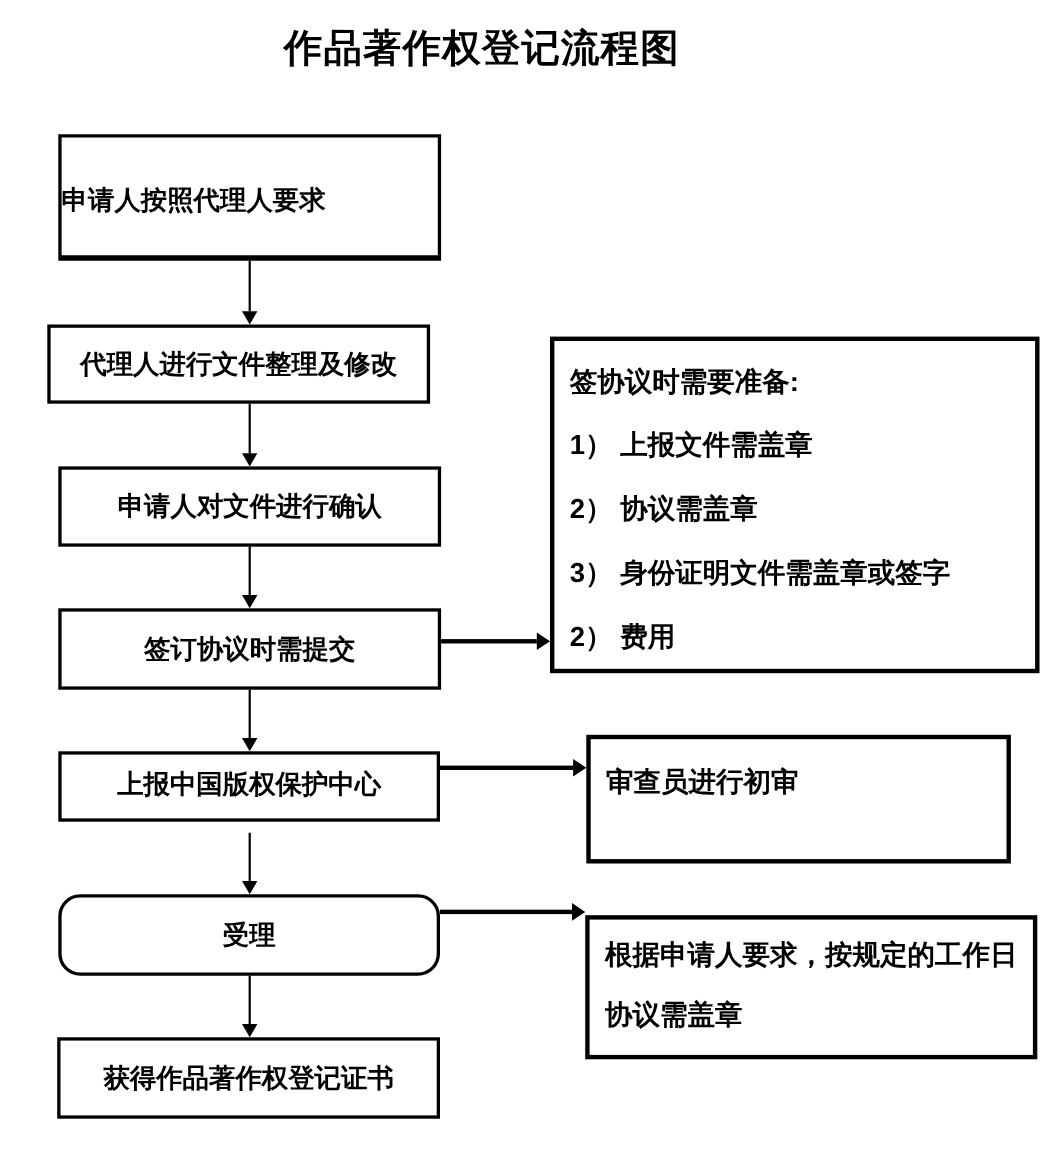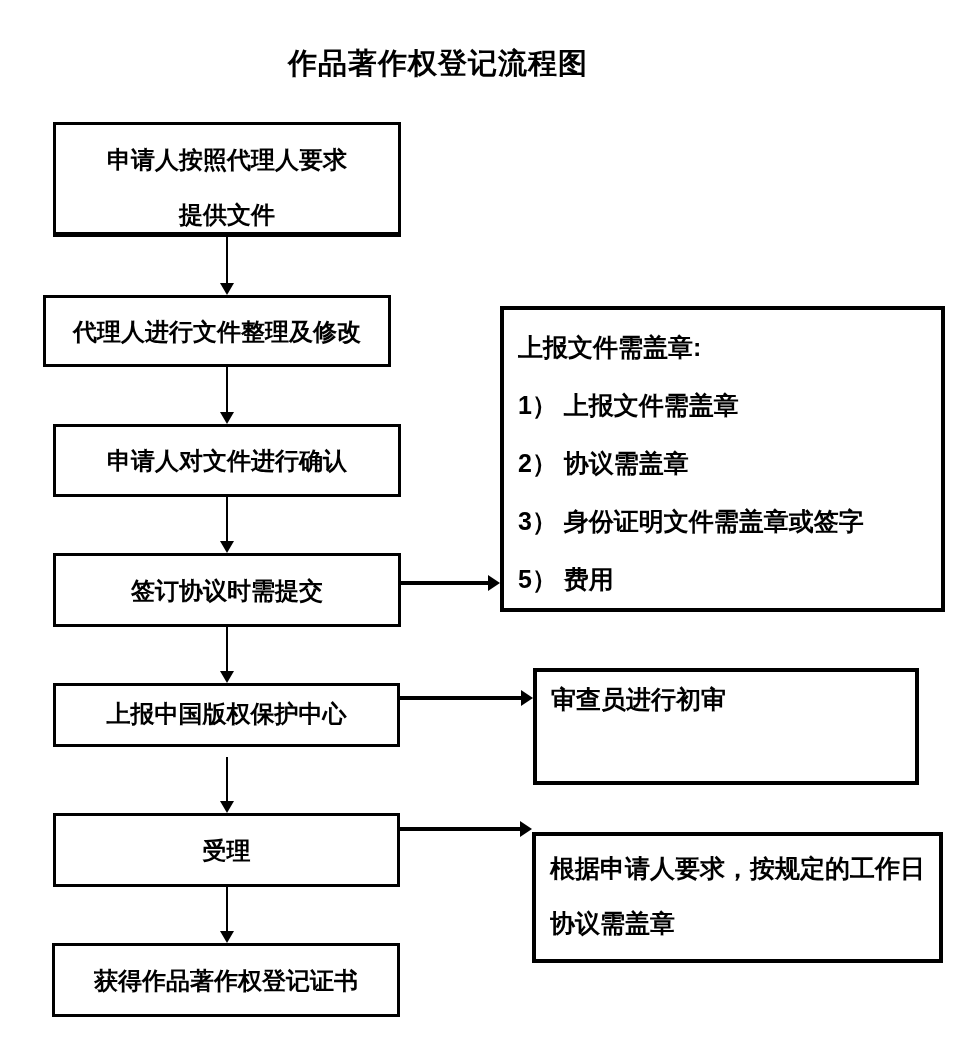--- a/index.html
+++ b/index.html
@@ -11,34 +11,33 @@
   .canvas {
     position: relative;
     width: 958px;
     height: 1047px;
     background: #ffffff;
     overflow: hidden;
     font-weight: bold;
   }
   .title {
     position: absolute;
-    left: 0; top: 44px;
+    left: 0; top: 20px;
     width: 876px;
     text-align: center;
-    font-size: 29px;
+    font-size: 35px;
     font-weight: bold;
     letter-spacing: 1px;
   }
   .node {
     position: absolute;
     box-sizing: border-box;
     border: 3px solid #000000;
     background: #ffffff;
     display: flex;
-    flex-direction: column;
     align-items: center;
     justify-content: center;
     text-align: center;
     font-size: 24px;
     line-height: 55px;
   }
   .node.two-line {
     justify-content: flex-start;
     padding-top: 7px;
   }
@@ -85,56 +84,55 @@
 </style>
 </head>
 <body>
 
 <div class="canvas">
 
   <div class="title">作品著作权登记流程图</div>
 
   <div class="node two-line" style="left:53px; top:122px; width:348px; height:115px; border-bottom-width:5px;">
     <span>申请人按照代理人要求</span>
-    <span>提供文件</span>
   </div>
 
   <div class="node" style="left:43px; top:295px; width:348px; height:72px;">
     <span>代理人进行文件整理及修改</span>
   </div>
 
   <div class="node" style="left:53px; top:553px; width:348px; height:74px;">
     <span>签订协议时需提交</span>
   </div>
 
   <div class="node" style="left:53px; top:424px; width:348px; height:73px;">
     <span>申请人对文件进行确认</span>
   </div>
 
   <div class="node" style="left:53px; top:683px; width:347px; height:64px;font-family:Liberation Mono, monospace;">
     <span>上报中国版权保护中心</span>
   </div>
 
-  <div class="node" style="left:53px; top:813px; width:347px; height:74px;">
+  <div class="node" style="left:53px; top:813px; width:347px; height:74px;border-radius:20px;">
     <span>受理</span>
   </div>
 
   <div class="node" style="left:52px; top:943px; width:348px; height:74px;">
     <span>获得作品著作权登记证书</span>
   </div>
 
   <div class="note" style="left:500px; top:306px; width:445px; height:306px; padding-top:8px; line-height:58px;">
-    <p>上报文件需盖章:</p>
+    <p>签协议时需要准备:</p>
     <p>1） 上报文件需盖章</p>
     <p>2） 协议需盖章</p>
     <p>3） 身份证明文件需盖章或签字</p>
-    <p>5） 费用</p>
+    <p>2） 费用</p>
   </div>
 
-  <div class="note" style="left:533px; top:668px; width:386px; height:117px; padding-top:0; line-height:55px;">
+  <div class="note" style="left:533px; top:668px; width:386px; height:117px; padding-top:12px; line-height:55px;">
     <p>审查员进行初审</p>
   </div>
 
   <div class="note" style="left:532px; top:813px; width:411px; height:131px; padding-top:5px; line-height:55px;margin-top:19px;">
     <p>根据申请人要求，按规定的工作日</p>
     <p>协议需盖章</p>
   </div>
 
   <div class="varrow" style="left:226px; top:237px; height:46px;"></div>
   <div class="varrow" style="left:226px; top:367px; height:45px;"></div>

